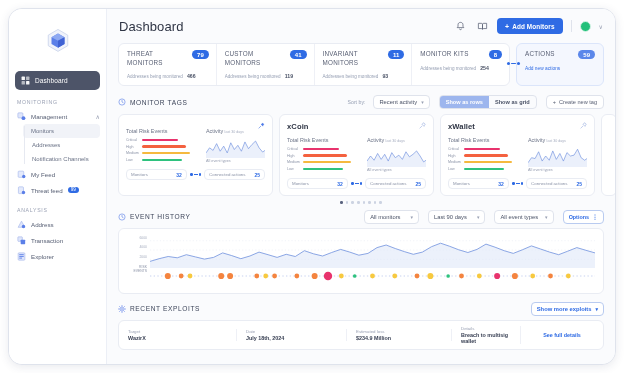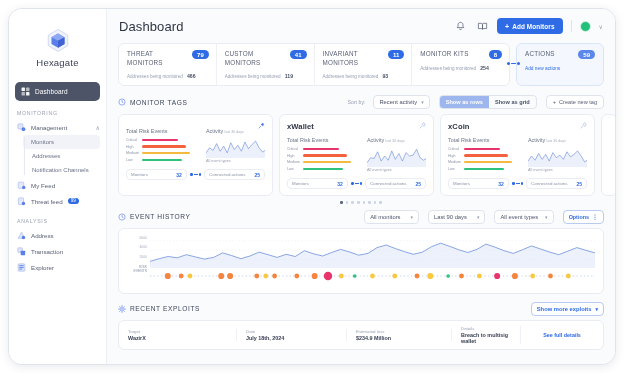--- a/index.html
+++ b/index.html
@@ -230,21 +230,20 @@
   <div class="window">
 
     <div class="sidebar">
       <div class="logo-wrap">
         <svg class="logo-cube" viewBox="0 0 32 32">
           <polygon points="16,3 28,10 28,23 16,30 4,23 4,10" fill="#f0f3fb" stroke="#c9d3ea" stroke-width="1"></polygon>
           <polygon points="16,8 24,12.5 24,21 16,25.5 8,21 8,12.5" fill="#5b7fe8"></polygon>
           <polygon points="16,8 24,12.5 16,17 8,12.5" fill="#8ea9f2"></polygon>
           <polygon points="16,17 24,12.5 24,21 16,25.5" fill="#3f62d4"></polygon>
         </svg>
-        <div class="logo-text">Hexagate</div>
       </div>
 
       <div class="nav-primary">
         <svg width="9" height="9" viewBox="0 0 16 16">
           <rect x="1" y="1" width="6" height="6" rx="1" fill="#fff" opacity=".95"></rect>
           <rect x="9" y="1" width="6" height="6" rx="1" fill="#fff" opacity=".6"></rect>
           <rect x="1" y="9" width="6" height="6" rx="1" fill="#fff" opacity=".6"></rect>
           <rect x="9" y="9" width="6" height="6" rx="1" fill="#fff" opacity=".95"></rect>
         </svg>
         <span class="lbl">Dashboard</span>
@@ -480,20 +479,77 @@
                   <i></i>
                 </div>
               <div class="foot-box">
                 <span>Connected actions</span>
                 <b>25</b>
               </div>
             </div>
           </div>
 
           <div class="tagcard">
+            <div class="tag-title">xCoin</div>
+            <svg class="pin" width="7" height="7" viewBox="0 0 16 16">
+              <path d="M10.5 1.5l4 4-2 1-1 3.5-5-5L10 3z" fill="none" stroke="#8fa6dd" stroke-width="1.2" stroke-linejoin="round"></path>
+              <path d="M6.5 9.5L2 14" stroke="#8fa6dd" stroke-width="1.2" stroke-linecap="round"></path>
+            </svg>
+            <div class="tag-body">
+              <div class="risk-col">
+                <div class="mini-label">Total Risk Events</div>
+                <div class="risk-rows">
+                  <div class="risk-row">
+                    <span class="risk-name">Critical</span>
+                    <span class="risk-bar" style="width:36px;background:#e8336d;"></span>
+                  </div>
+                  <div class="risk-row">
+                    <span class="risk-name">High</span>
+                    <span class="risk-bar" style="width:44px;background:#f4613f;"></span>
+                  </div>
+                  <div class="risk-row">
+                    <span class="risk-name">Medium</span>
+                    <span class="risk-bar" style="width:48px;background:#f5b93f;"></span>
+                  </div>
+                  <div class="risk-row">
+                    <span class="risk-name">Low</span>
+                    <span class="risk-bar" style="width:40px;background:#2ec27e;"></span>
+                  </div>
+                </div>
+              </div>
+              <div class="act-col">
+                <div class="mini-label">
+                  <span>Activity</span>
+                  <span style="font-size:3.6px;color:#a7aec0;">last 30 days</span>
+                </div>
+                <svg class="spark" viewBox="0 0 100 26" preserveAspectRatio="none">
+                  <path d="M0,19 L6,13 L12,18 L18,10 L24,17 L30,11 L36,19 L42,9 L48,15 L54,12 L60,17 L66,8 L72,14 L78,11 L84,7 L90,13 L96,20 L100,18 L100,26 L0,26 Z" fill="#dbe4f8" opacity=".55"></path>
+                  <path d="M0,19 L6,13 L12,18 L18,10 L24,17 L30,11 L36,19 L42,9 L48,15 L54,12 L60,17 L66,8 L72,14 L78,11 L84,7 L90,13 L96,20 L100,18" fill="none" stroke="#6f8fdf" stroke-width="0.9"></path>
+                </svg>
+                <div class="evtypes">All event types</div>
+              </div>
+            </div>
+            <div class="tag-foot">
+              <div class="foot-box">
+                <span>Monitors</span>
+                <b>32</b>
+              </div>
+              <div class="link-dots">
+                  <i></i>
+                  <span class="bar"></span>
+                  <i></i>
+                </div>
+              <div class="foot-box">
+                <span>Connected actions</span>
+                <b>25</b>
+              </div>
+            </div>
+          </div>
+
+          <div class="tagcard">
             <div class="tag-title">xWallet</div>
             <svg class="pin" width="7" height="7" viewBox="0 0 16 16">
               <path d="M10.5 1.5l4 4-2 1-1 3.5-5-5L10 3z" fill="none" stroke="#8fa6dd" stroke-width="1.2" stroke-linejoin="round"></path>
               <path d="M6.5 9.5L2 14" stroke="#8fa6dd" stroke-width="1.2" stroke-linecap="round"></path>
             </svg>
             <div class="tag-body">
               <div class="risk-col">
                 <div class="mini-label">Total Risk Events</div>
                 <div class="risk-rows">
                   <div class="risk-row">
@@ -515,77 +571,20 @@
                 </div>
               </div>
               <div class="act-col">
                 <div class="mini-label">
                   <span>Activity</span>
                   <span style="font-size:3.6px;color:#a7aec0;">last 30 days</span>
                 </div>
                 <svg class="spark" viewBox="0 0 100 26" preserveAspectRatio="none">
                   <path d="M0,21 L6,15 L12,16 L18,8 L24,19 L30,13 L36,18 L42,7 L48,17 L54,10 L60,19 L66,9 L72,13 L78,12 L84,5 L90,15 L96,18 L100,16 L100,26 L0,26 Z" fill="#dbe4f8" opacity=".55"></path>
                   <path d="M0,21 L6,15 L12,16 L18,8 L24,19 L30,13 L36,18 L42,7 L48,17 L54,10 L60,19 L66,9 L72,13 L78,12 L84,5 L90,15 L96,18 L100,16" fill="none" stroke="#6f8fdf" stroke-width="0.9"></path>
-                </svg>
-                <div class="evtypes">All event types</div>
-              </div>
-            </div>
-            <div class="tag-foot">
-              <div class="foot-box">
-                <span>Monitors</span>
-                <b>32</b>
-              </div>
-              <div class="link-dots">
-                  <i></i>
-                  <span class="bar"></span>
-                  <i></i>
-                </div>
-              <div class="foot-box">
-                <span>Connected actions</span>
-                <b>25</b>
-              </div>
-            </div>
-          </div>
-
-          <div class="tagcard">
-            <div class="tag-title">xCoin</div>
-            <svg class="pin" width="7" height="7" viewBox="0 0 16 16">
-              <path d="M10.5 1.5l4 4-2 1-1 3.5-5-5L10 3z" fill="none" stroke="#8fa6dd" stroke-width="1.2" stroke-linejoin="round"></path>
-              <path d="M6.5 9.5L2 14" stroke="#8fa6dd" stroke-width="1.2" stroke-linecap="round"></path>
-            </svg>
-            <div class="tag-body">
-              <div class="risk-col">
-                <div class="mini-label">Total Risk Events</div>
-                <div class="risk-rows">
-                  <div class="risk-row">
-                    <span class="risk-name">Critical</span>
-                    <span class="risk-bar" style="width:36px;background:#e8336d;"></span>
-                  </div>
-                  <div class="risk-row">
-                    <span class="risk-name">High</span>
-                    <span class="risk-bar" style="width:44px;background:#f4613f;"></span>
-                  </div>
-                  <div class="risk-row">
-                    <span class="risk-name">Medium</span>
-                    <span class="risk-bar" style="width:48px;background:#f5b93f;"></span>
-                  </div>
-                  <div class="risk-row">
-                    <span class="risk-name">Low</span>
-                    <span class="risk-bar" style="width:40px;background:#2ec27e;"></span>
-                  </div>
-                </div>
-              </div>
-              <div class="act-col">
-                <div class="mini-label">
-                  <span>Activity</span>
-                  <span style="font-size:3.6px;color:#a7aec0;">last 30 days</span>
-                </div>
-                <svg class="spark" viewBox="0 0 100 26" preserveAspectRatio="none">
-                  <path d="M0,19 L6,13 L12,18 L18,10 L24,17 L30,11 L36,19 L42,9 L48,15 L54,12 L60,17 L66,8 L72,14 L78,11 L84,7 L90,13 L96,20 L100,18 L100,26 L0,26 Z" fill="#dbe4f8" opacity=".55"></path>
-                  <path d="M0,19 L6,13 L12,18 L18,10 L24,17 L30,11 L36,19 L42,9 L48,15 L54,12 L60,17 L66,8 L72,14 L78,11 L84,7 L90,13 L96,20 L100,18" fill="none" stroke="#6f8fdf" stroke-width="0.9"></path>
                 </svg>
                 <div class="evtypes">All event types</div>
               </div>
             </div>
             <div class="tag-foot">
               <div class="foot-box">
                 <span>Monitors</span>
                 <b>32</b>
               </div>
               <div class="link-dots">

